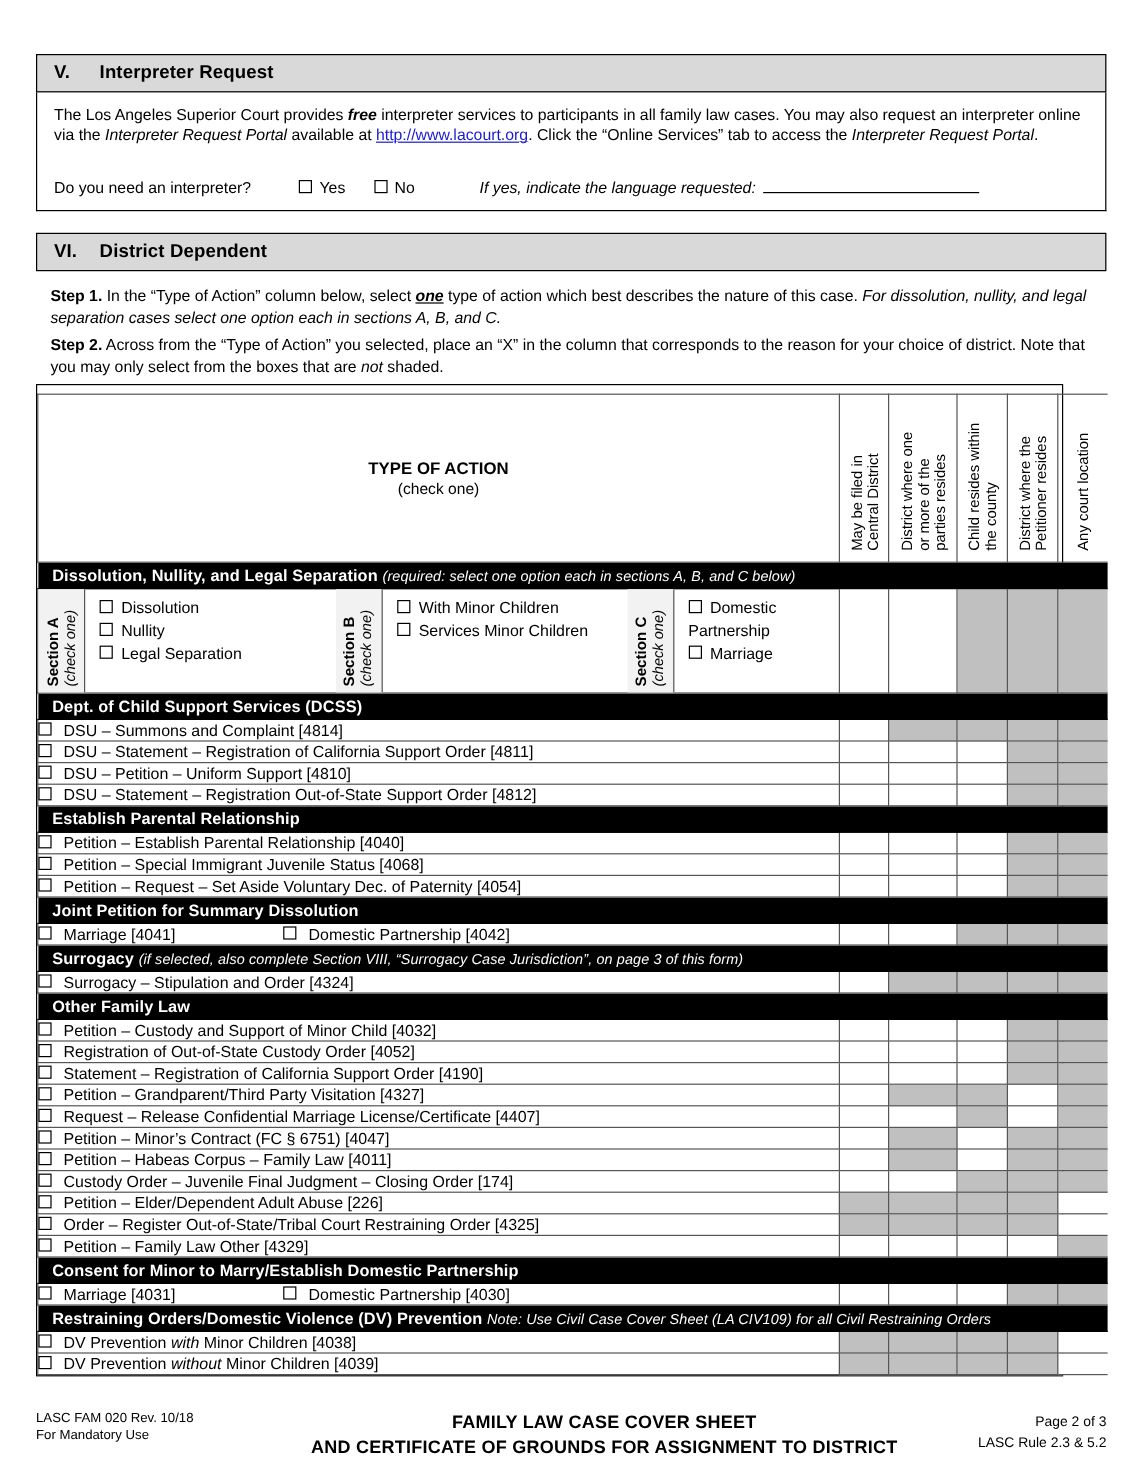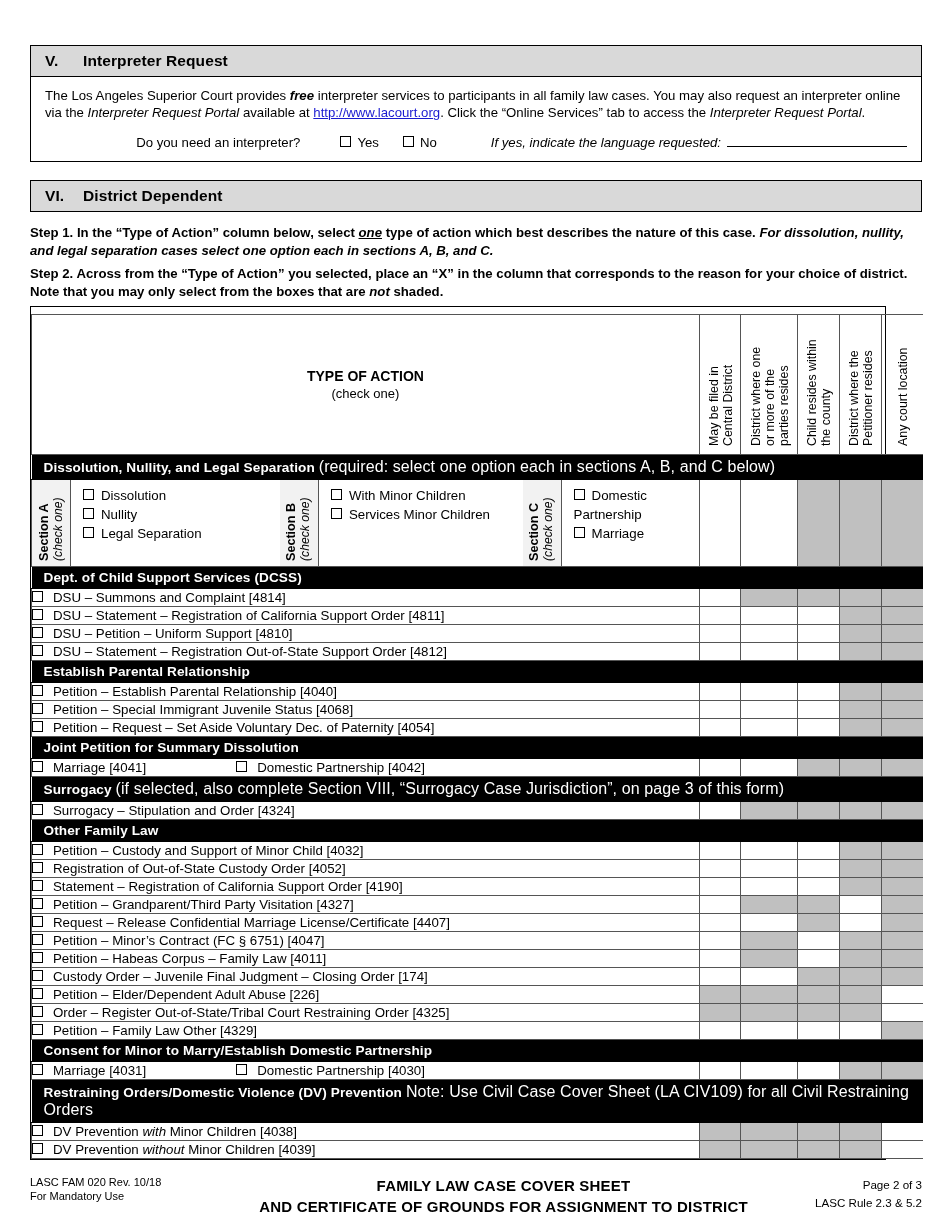--- a/index.html
+++ b/index.html
@@ -49,25 +49,24 @@
     font-size: 13.2px;
     line-height: 1.32;
   }
   .roman-box p { margin: 0 0 0 0; }
   .it { font-style: italic; }
   .bi { font-style: italic; font-weight: bold; }
   .ul { text-decoration: underline; }
   .lnk { color: #1a1ad0; text-decoration: underline; }
 
   .interp-q {
-    margin-top: 12px;
+    margin-top: 26px;
     font-size: 13.2px;
     display: flex;
     align-items: baseline;
-    justify-content: flex-end;
   }
   .interp-q .qtext { }
   .interp-q .opt { margin-left: 40px; }
   .interp-q .opt2 { margin-left: 24px; }
   .interp-q .lang {
     margin-left: 54px;
     font-style: italic;
   }
   .blankline {
     display: inline-block;
@@ -85,21 +84,21 @@
     margin-right: 6px;
     vertical-align: 0px;
     background: #fff;
   }
 
   .steps {
     margin-top: 12px;
     font-size: 13.2px;
     line-height: 1.33;
   }
-  .steps p { margin: 0 0 6px 0; font-weight: bold; }
+  .steps p { margin: 0 0 6px 12px; }
 
   
   table.grid {
     border-collapse: collapse;
     width: 892px;
     margin-top: 7px;
     table-layout: fixed;
   }
   table.grid td, table.grid th {
     border: 1.1px solid #555;
@@ -152,21 +151,22 @@
     font-size: 13.6px;
     font-weight: bold;
     padding: 3px 0 3px 12px;
     border-color: #000;
     border-left: none;
     border-right: none;
     letter-spacing: .1px;
   }
   tr.blackbar td .norm {
     font-weight: normal;
-    font-size: 16px;
+    font-style: italic;
+    font-size: 12px;
   }
 
   td.label {
     font-size: 13.3px;
     padding: 3px 0 3px 14px;
     height: 17px;
     border-left: none;
   }
   td.label .box {
     display: inline-block;

